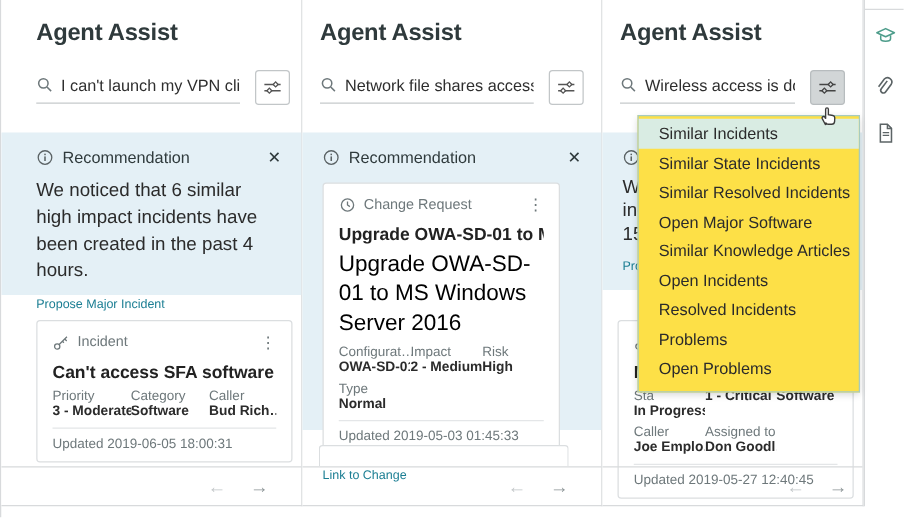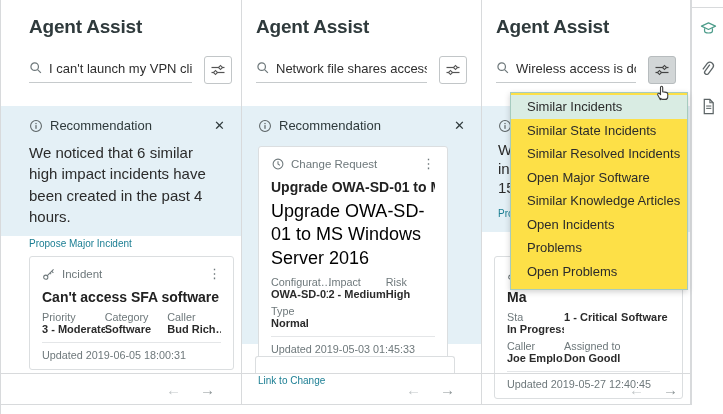--- a/index.html
+++ b/index.html
@@ -347,20 +347,21 @@
     </div>
   </section>
 
   <div class="dropdown">
     <div class="dd-item selected">Similar Incidents</div>
     <div class="dd-item">Similar State Incidents</div>
     <div class="dd-item">Similar Resolved Incidents</div>
     <div class="dd-item">Open Major Software</div>
     <div class="dd-item">Similar Knowledge Articles</div>
     <div class="dd-item">Open Incidents</div>
+    <div class="dd-item">Resolved Incidents</div>
     <div class="dd-item">Problems</div>
     <div class="dd-item">Open Problems</div>
   </div>
 
   <aside class="sidebar">
     <span class="side-icon">
       <svg width="17" height="15" viewBox="0 0 18 16">
           <path d="M9 2 1.5 5.5 9 9l7.5-3.5z" fill="none" stroke="#4e9d8b" stroke-width="1.3" stroke-linejoin="round"></path>
           <path d="M4.8 7.6v3.1c0 1.2 1.9 2.1 4.2 2.1s4.2-.9 4.2-2.1V7.6" fill="none" stroke="#4e9d8b" stroke-width="1.3"></path>
         </svg>

